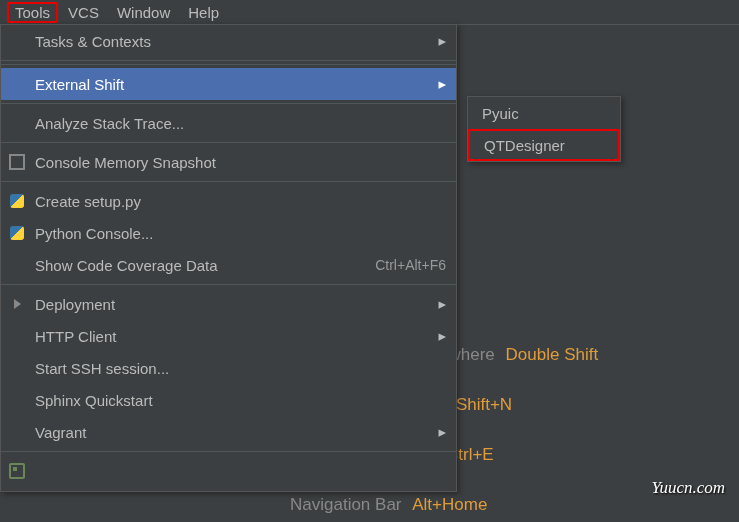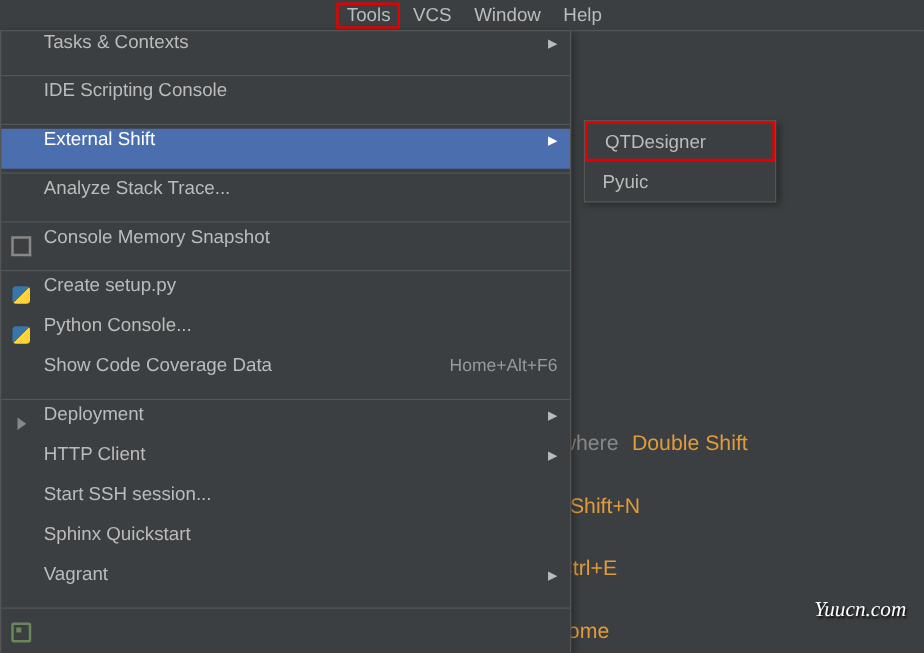--- a/index.html
+++ b/index.html
@@ -13,23 +13,22 @@
     color: #bbbbbb;
     overflow: hidden;
     position: relative;
   }
   .menubar {
     display: flex;
     align-items: center;
     height: 24px;
     background: #3c3f41;
     border-bottom: 1px solid #515658;
-    padding-left: 20px;
+    padding-left: 7px;
     gap: 2px;
-    justify-content: center;
   }
   .menubar-item {
     padding: 1px 8px;
     color: #bbbbbb;
     cursor: default;
   }
   .tools-highlight {
     border: 2px solid #e80000;
     padding: 0px 6px;
   }
@@ -39,20 +38,21 @@
     left: 0;
     width: 455px;
     background: #3c3f41;
     border: 1px solid #555555;
     box-shadow: 2px 2px 6px rgba(0,0,0,0.4);
     z-index: 10;
     padding-bottom: 4px;
   }
   .dropdown-item {
     display: flex;
+    align-items: center;
     height: 32px;
     padding: 0 10px 0 4px;
     color: #bbbbbb;
     position: relative;
   }
   .dropdown-item .icon-slot {
     width: 24px;
     display: flex;
     justify-content: center;
     align-items: center;
@@ -174,24 +174,20 @@
   </div>
 </div>
 
 <div class="dropdown">
   <div class="dropdown-item">
     <span class="icon-slot"></span>
     <span class="label"><span class="ul">T</span>asks &amp; Contexts</span>
     <span class="arrow">▸</span>
   </div>
   <div class="separator"></div>
-  <div class="dropdown-item">
-    <span class="icon-slot"></span>
-    <span class="label">IDE Scripting Console</span>
-  </div>
   <div class="separator"></div>
   <div class="dropdown-item hover">
     <span class="icon-slot"></span>
     <span class="label">External Shift</span>
     <span class="arrow">▸</span>
   </div>
   <div class="separator"></div>
   <div class="dropdown-item">
     <span class="icon-slot"></span>
     <span class="label">Analyze <span class="ul">S</span>tack Trace...</span>
@@ -212,21 +208,21 @@
   </div>
   <div class="dropdown-item">
     <span class="icon-slot">
         <span class="icon-python"></span>
       </span>
     <span class="label">Python Console...</span>
   </div>
   <div class="dropdown-item">
     <span class="icon-slot"></span>
     <span class="label">Show Code Co<span class="ul">v</span>erage Data</span>
-    <span class="shortcut">Home+Alt+F6</span>
+    <span class="shortcut">Ctrl+Alt+F6</span>
   </div>
   <div class="separator"></div>
   <div class="dropdown-item">
     <span class="icon-slot">
         <span class="icon-deploy"></span>
       </span>
     <span class="label">D<span class="ul">e</span>ployment</span>
     <span class="arrow">▸</span>
   </div>
   <div class="dropdown-item">
@@ -249,21 +245,21 @@
   </div>
   <div class="separator"></div>
   <div class="dropdown-item">
     <span class="icon-slot">
         <span class="icon-profile"></span>
       </span>
   </div>
 </div>
 
 <div class="submenu">
+  <div class="submenu-item">
+    <span>Pyuic</span>
+  </div>
   <div class="submenu-item qt-highlight">
     <span>QTDesigner</span>
   </div>
-  <div class="submenu-item">
-    <span>Pyuic</span>
-  </div>
 </div>
 
 <div class="watermark">Yuucn.com</div>
 
 </body></html>

